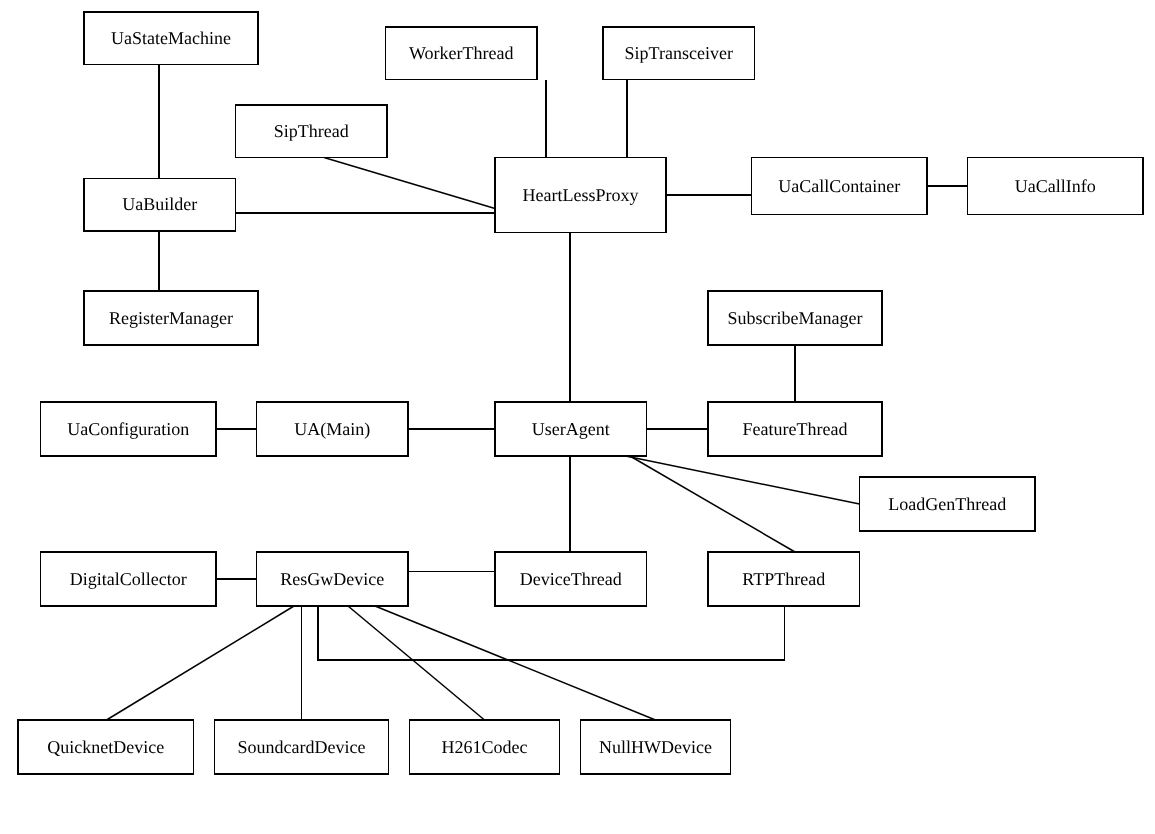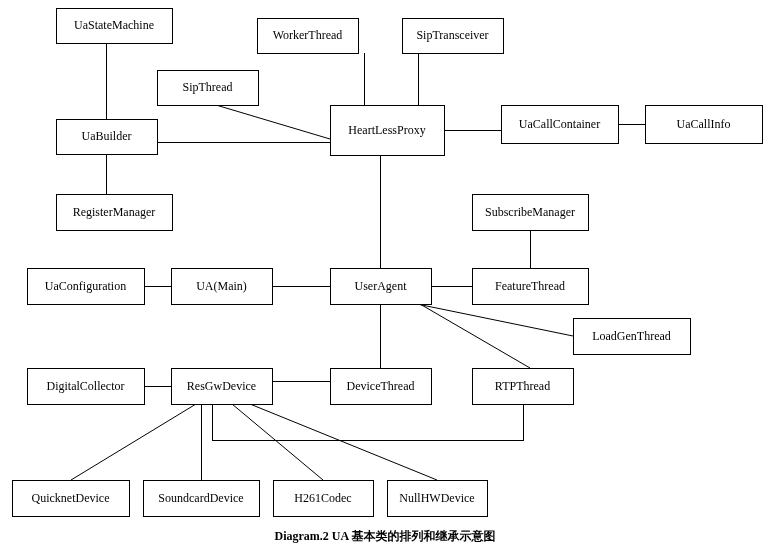--- a/index.html
+++ b/index.html
@@ -179,15 +179,14 @@
           <rect x="273" y="480" width="100" height="36" class="node-rect"></rect>
           <text x="323" y="499" class="node-label">H261Codec</text>
         </g>
         <g>
           <rect x="387" y="480" width="100" height="36" class="node-rect"></rect>
           <text x="437" y="499" class="node-label">NullHWDevice</text>
         </g>
       </g>
   </svg>
 
-  <div id="caption">Diagram.2 UA 基本类的排列和继承示意图</div>
 
 </div>
 
 </body></html>

